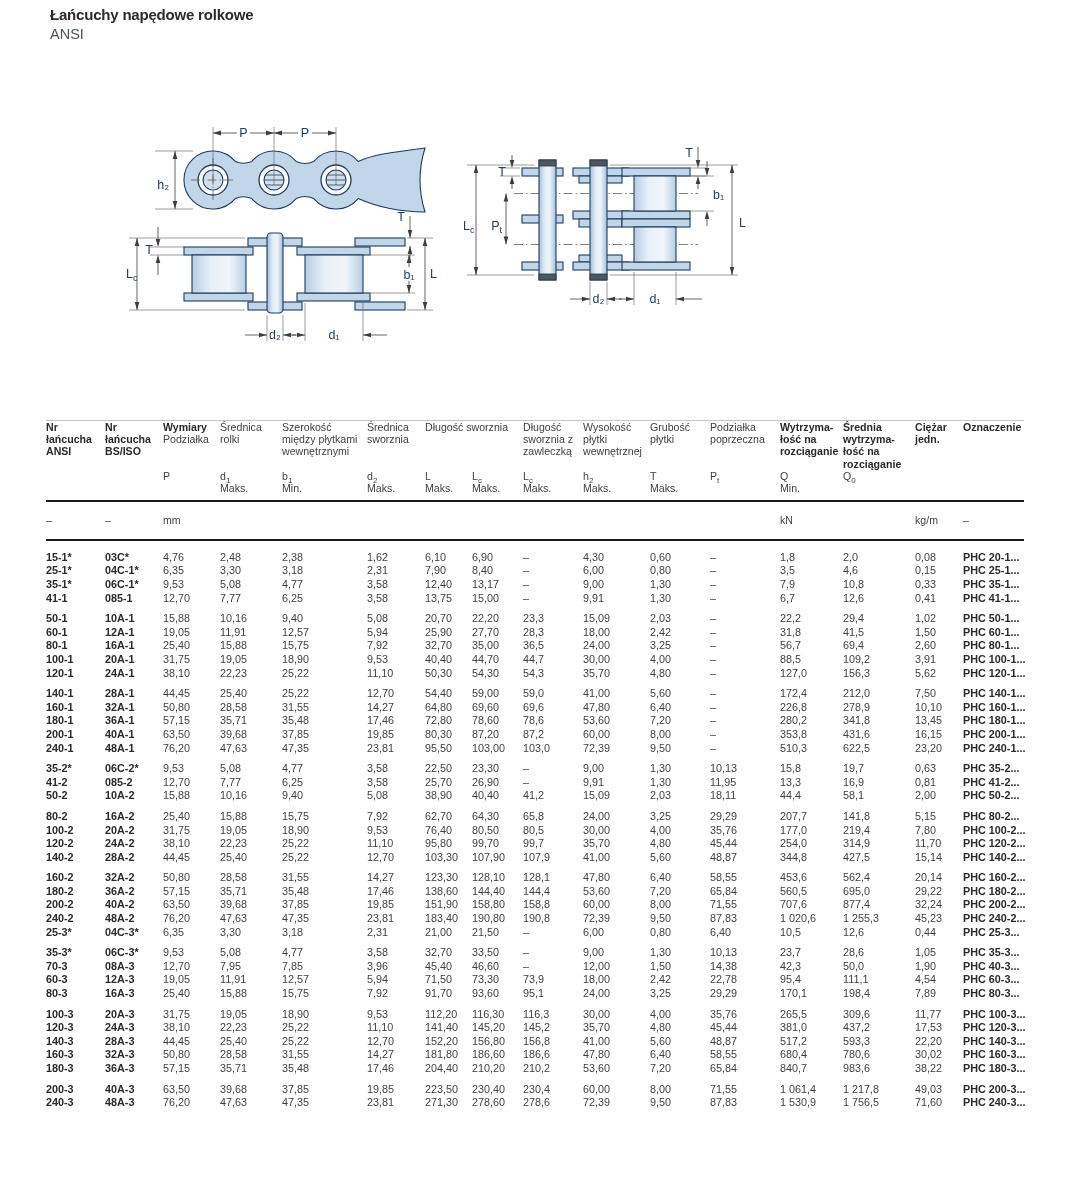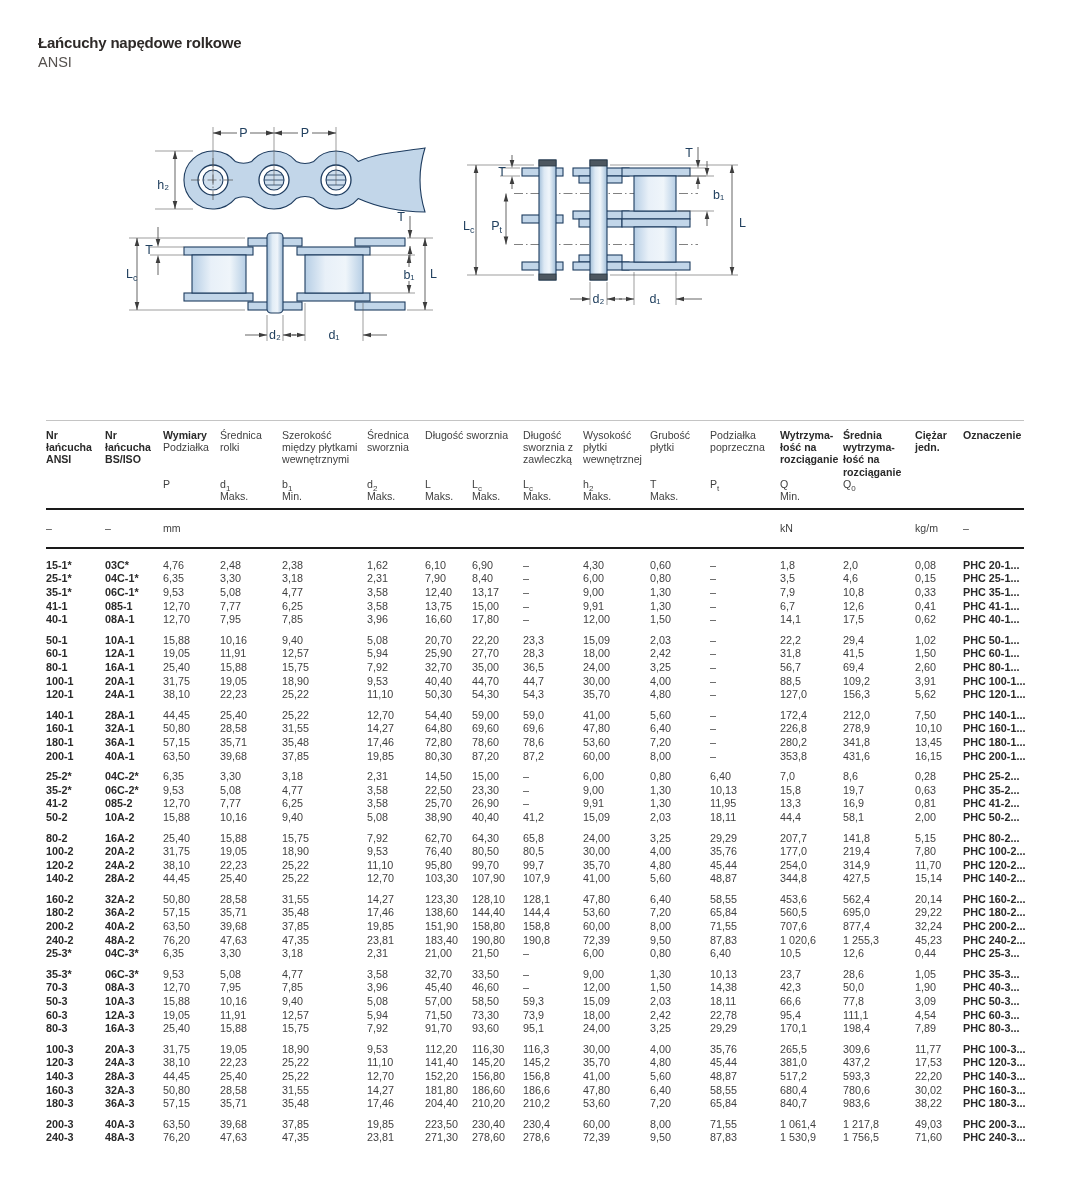--- a/index.html
+++ b/index.html
@@ -1,39 +1,39 @@
 <!DOCTYPE html>
 <html><head>
 <meta charset="utf-8">
 <style>
   html,body{margin:0;padding:0;background:#fff;}
   body{width:1068px;height:1193px;font-family:"Liberation Sans",sans-serif;color:#3f3f3f;position:relative;overflow:hidden;}
   .page{position:absolute;inset:0;background:#fff;}
-  .doc-header{position:absolute;left:38px;top:6px;margin-top:28px;}
+  .doc-header{position:absolute;left:50px;top:6px;}
   .doc-title{font-size:15px;font-weight:bold;color:#2e2a28;letter-spacing:-0.2px;}
   .doc-subtitle{font-size:14.5px;color:#55514e;margin-top:3px;}
   svg text{font-family:"Liberation Sans",sans-serif;}
   .dl{font-size:12.5px;fill:#21405f;}
   .dls{font-size:9px;fill:#21405f;}
   .dim{stroke:#4a4a4a;stroke-width:0.85;fill:none;}
   .ext{stroke:#5a5a5a;stroke-width:0.6;fill:none;}
   .arr{fill:#3d3d3d;stroke:none;}
   .pl{fill:#c2d6e9;stroke:#1e3c5f;stroke-width:1.1;}
   .ro{fill:url(#gradRoller);stroke:#1e3c5f;stroke-width:1.1;}
   .pi{fill:url(#gradPin);stroke:#1e3c5f;stroke-width:1.1;}
   .pi2{fill:url(#gradPin2);stroke:#1e3c5f;stroke-width:1.1;}
   .cap{fill:#4d5760;stroke:#263541;stroke-width:0.8;}
   .cl{stroke:#4a4a4a;stroke-width:0.7;fill:none;stroke-dasharray:9 3 1.5 3;}
   .hatch{stroke:#1e3c5f;stroke-width:0.8;}
 
   .spec-table{position:absolute;left:46px;top:420px;}
   table{border-collapse:collapse;table-layout:fixed;width:978px;border-top:1px solid #c4c4c4;}
   td{padding:0;vertical-align:top;}
   thead td{font-size:10.6px;line-height:12.2px;white-space:pre-line;color:#3f3f3f;}
-  tr.h1 td{padding-top:8px;height:48px;}
+  tr.h1 td{height:48px;}
   tr.h2 td{height:30px;font-size:10.6px;line-height:12.2px;}
   tr.units td{border-top:2.6px solid #1a1a1a;border-bottom:2.6px solid #1a1a1a;height:37px;vertical-align:middle;font-size:10.6px;}
   tbody td{font-size:10.8px;line-height:13.6px;white-space:nowrap;}
   .b{font-weight:bold;color:#2a2a2a;}
   sub{font-size:8px;line-height:0;}
   tr.spacer td{height:7px;}
   tr.spacer0 td{height:10px;}
 </style>
 </head>
 <body>
@@ -450,38 +450,20 @@
             <td>15,00</td>
             <td>–</td>
             <td>9,91</td>
             <td>1,30</td>
             <td>–</td>
             <td>6,7</td>
             <td>12,6</td>
             <td>0,41</td>
             <td class="b">PHC 41-1...</td>
           </tr>
-          <tr>
-            <td class="b">40-1</td>
-            <td class="b">08A-1</td>
-            <td>12,70</td>
-            <td>7,95</td>
-            <td>7,85</td>
-            <td>3,96</td>
-            <td>16,60</td>
-            <td>17,80</td>
-            <td>–</td>
-            <td>12,00</td>
-            <td>1,50</td>
-            <td>–</td>
-            <td>14,1</td>
-            <td>17,5</td>
-            <td>0,62</td>
-            <td class="b">PHC 40-1...</td>
-          </tr>
           <tr class="spacer">
             <td colspan="16"></td>
           </tr>
           <tr>
             <td class="b">50-1</td>
             <td class="b">10A-1</td>
             <td>15,88</td>
             <td>10,16</td>
             <td>9,40</td>
             <td>5,08</td>
@@ -636,40 +618,40 @@
             <td>87,20</td>
             <td>87,2</td>
             <td>60,00</td>
             <td>8,00</td>
             <td>–</td>
             <td>353,8</td>
             <td>431,6</td>
             <td>16,15</td>
             <td class="b">PHC 200-1...</td>
           </tr>
+          <tr>
+            <td class="b">240-1</td>
+            <td class="b">48A-1</td>
+            <td>76,20</td>
+            <td>47,63</td>
+            <td>47,35</td>
+            <td>23,81</td>
+            <td>95,50</td>
+            <td>103,00</td>
+            <td>103,0</td>
+            <td>72,39</td>
+            <td>9,50</td>
+            <td>–</td>
+            <td>510,3</td>
+            <td>622,5</td>
+            <td>23,20</td>
+            <td class="b">PHC 240-1...</td>
+          </tr>
           <tr class="spacer">
             <td colspan="16"></td>
-          </tr>
-          <tr>
-            <td class="b">25-2*</td>
-            <td class="b">04C-2*</td>
-            <td>6,35</td>
-            <td>3,30</td>
-            <td>3,18</td>
-            <td>2,31</td>
-            <td>14,50</td>
-            <td>15,00</td>
-            <td>–</td>
-            <td>6,00</td>
-            <td>0,80</td>
-            <td>6,40</td>
-            <td>7,0</td>
-            <td>8,6</td>
-            <td>0,28</td>
-            <td class="b">PHC 25-2...</td>
           </tr>
           <tr>
             <td class="b">35-2*</td>
             <td class="b">06C-2*</td>
             <td>9,53</td>
             <td>5,08</td>
             <td>4,77</td>
             <td>3,58</td>
             <td>22,50</td>
             <td>23,30</td>
@@ -919,38 +901,20 @@
             <td>–</td>
             <td>12,00</td>
             <td>1,50</td>
             <td>14,38</td>
             <td>42,3</td>
             <td>50,0</td>
             <td>1,90</td>
             <td class="b">PHC 40-3...</td>
           </tr>
           <tr>
-            <td class="b">50-3</td>
-            <td class="b">10A-3</td>
-            <td>15,88</td>
-            <td>10,16</td>
-            <td>9,40</td>
-            <td>5,08</td>
-            <td>57,00</td>
-            <td>58,50</td>
-            <td>59,3</td>
-            <td>15,09</td>
-            <td>2,03</td>
-            <td>18,11</td>
-            <td>66,6</td>
-            <td>77,8</td>
-            <td>3,09</td>
-            <td class="b">PHC 50-3...</td>
-          </tr>
-          <tr>
             <td class="b">60-3</td>
             <td class="b">12A-3</td>
             <td>19,05</td>
             <td>11,91</td>
             <td>12,57</td>
             <td>5,94</td>
             <td>71,50</td>
             <td>73,30</td>
             <td>73,9</td>
             <td>18,00</td>

